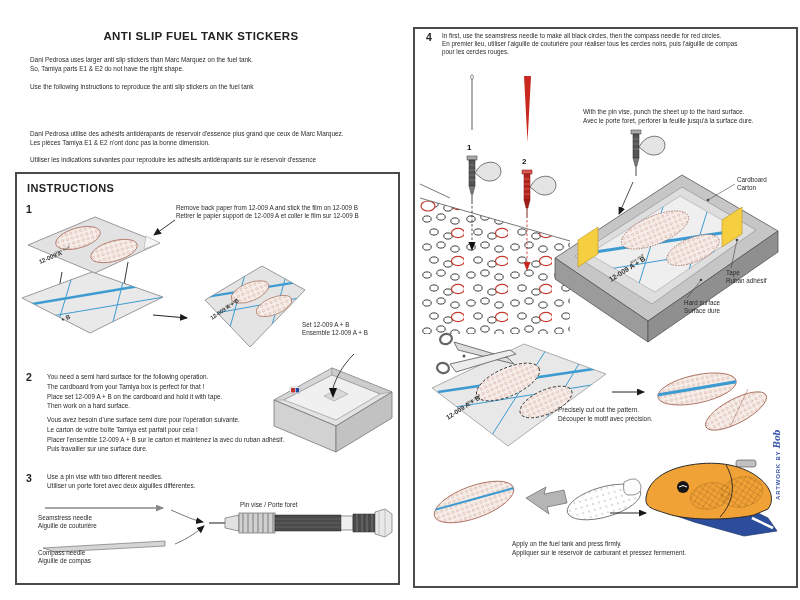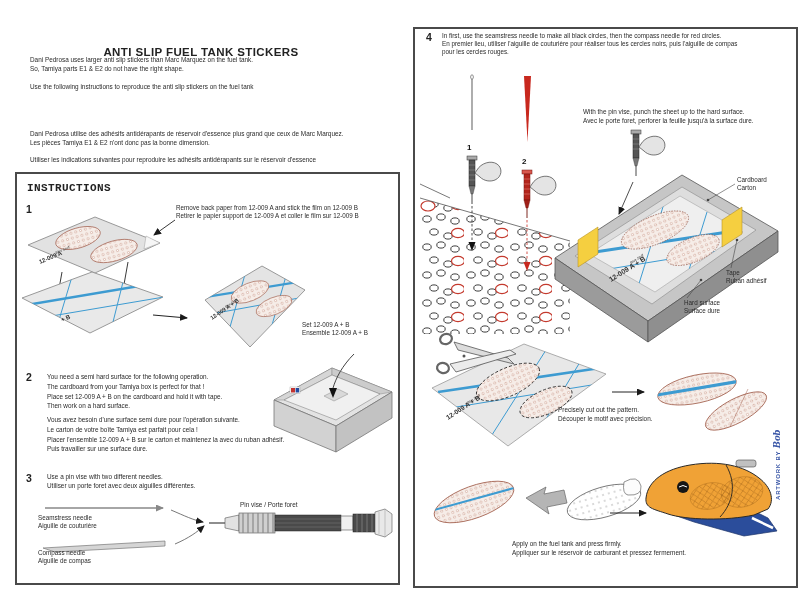--- a/index.html
+++ b/index.html
@@ -4,21 +4,21 @@
 <style>
   html,body{margin:0;padding:0;background:#fff;}
   #page{position:relative;width:800px;height:600px;background:#fff;overflow:hidden;
         font-family:"Liberation Sans","DejaVu Sans",sans-serif;color:#222;}
   .abs{position:absolute;}
   .t{font-size:6.4px;line-height:8.6px;color:#2a2a2a;white-space:nowrap;}
   .t2{font-size:6.3px;line-height:8.2px;color:#2a2a2a;white-space:nowrap;}
   .small-lh{line-height:9.8px;}
   .title1{font-size:11.5px;font-weight:bold;letter-spacing:.4px;text-align:center;width:372px;}
   .title2{font-size:13px;font-weight:bold;letter-spacing:.3px;text-align:center;width:372px;}
-  .heading{font-size:11px;font-weight:bold;letter-spacing:.4px;font-family:Liberation Mono, monospace;}
+  .heading{font-size:11px;font-weight:bold;letter-spacing:.4px;}
   .stepnum{font-size:10.5px;font-weight:bold;}
   .framebox{border:2px solid #4a4a4a;background:transparent;}
   .artwork{transform:rotate(-90deg);transform-origin:0 0;width:110px;height:10px;
            color:#3a57a7;font-size:6px;font-weight:bold;letter-spacing:.8px;white-space:nowrap;}
   .artname{font-family:"DejaVu Serif","Liberation Serif",serif;font-style:italic;font-size:8.5px;
            letter-spacing:0;text-transform:none;}
   svg{position:absolute;overflow:visible;}
   svg text{font-family:"Liberation Sans","DejaVu Sans",sans-serif;}
 </style>
 </head>
@@ -49,21 +49,21 @@
       <marker id="ah" markerUnits="userSpaceOnUse" markerWidth="9" markerHeight="8" refX="7" refY="3.5" orient="auto">
         <path d="M0,0 L8,3.5 L0,7 Z" fill="#1a1a1a"></path>
       </marker>
       <marker id="ahg" markerUnits="userSpaceOnUse" markerWidth="9" markerHeight="8" refX="7" refY="3.5" orient="auto">
         <path d="M0,0 L8,3.5 L0,7 Z" fill="#888"></path>
       </marker>
       <path id="handshape" d="M0,8 C4,1 14,-2 20,2 C26,6 25,15 18,18 C13,20 7,19 3,15 L-2,11 Z"></path>
     </defs>
   </svg>
 
-  <div class="abs title1" style="left:15px;top:30px;margin-top:16px;">ANTI SLIP FUEL TANK STICKERS</div>
+  <div class="abs title1" style="left:15px;top:30px;">ANTI SLIP FUEL TANK STICKERS</div>
 
   <div class="abs t" style="left:30px;top:56px;">
     <div>Dani Pedrosa uses larger anti slip stickers than Marc Marquez on the fuel tank.</div>
     <div>So, Tamiya parts E1 &amp; E2 do not have the right shape.</div>
   </div>
   <div class="abs t" style="left:30px;top:83px;">Use the following instructions to reproduce the anti slip stickers on the fuel tank</div>
 
 
   <div class="abs t" style="left:30px;top:130px;">
     <div>Dani Pedrosa utilise des adhésifs antidérapants de réservoir d'essence plus grand que ceux de Marc Marquez.</div>

